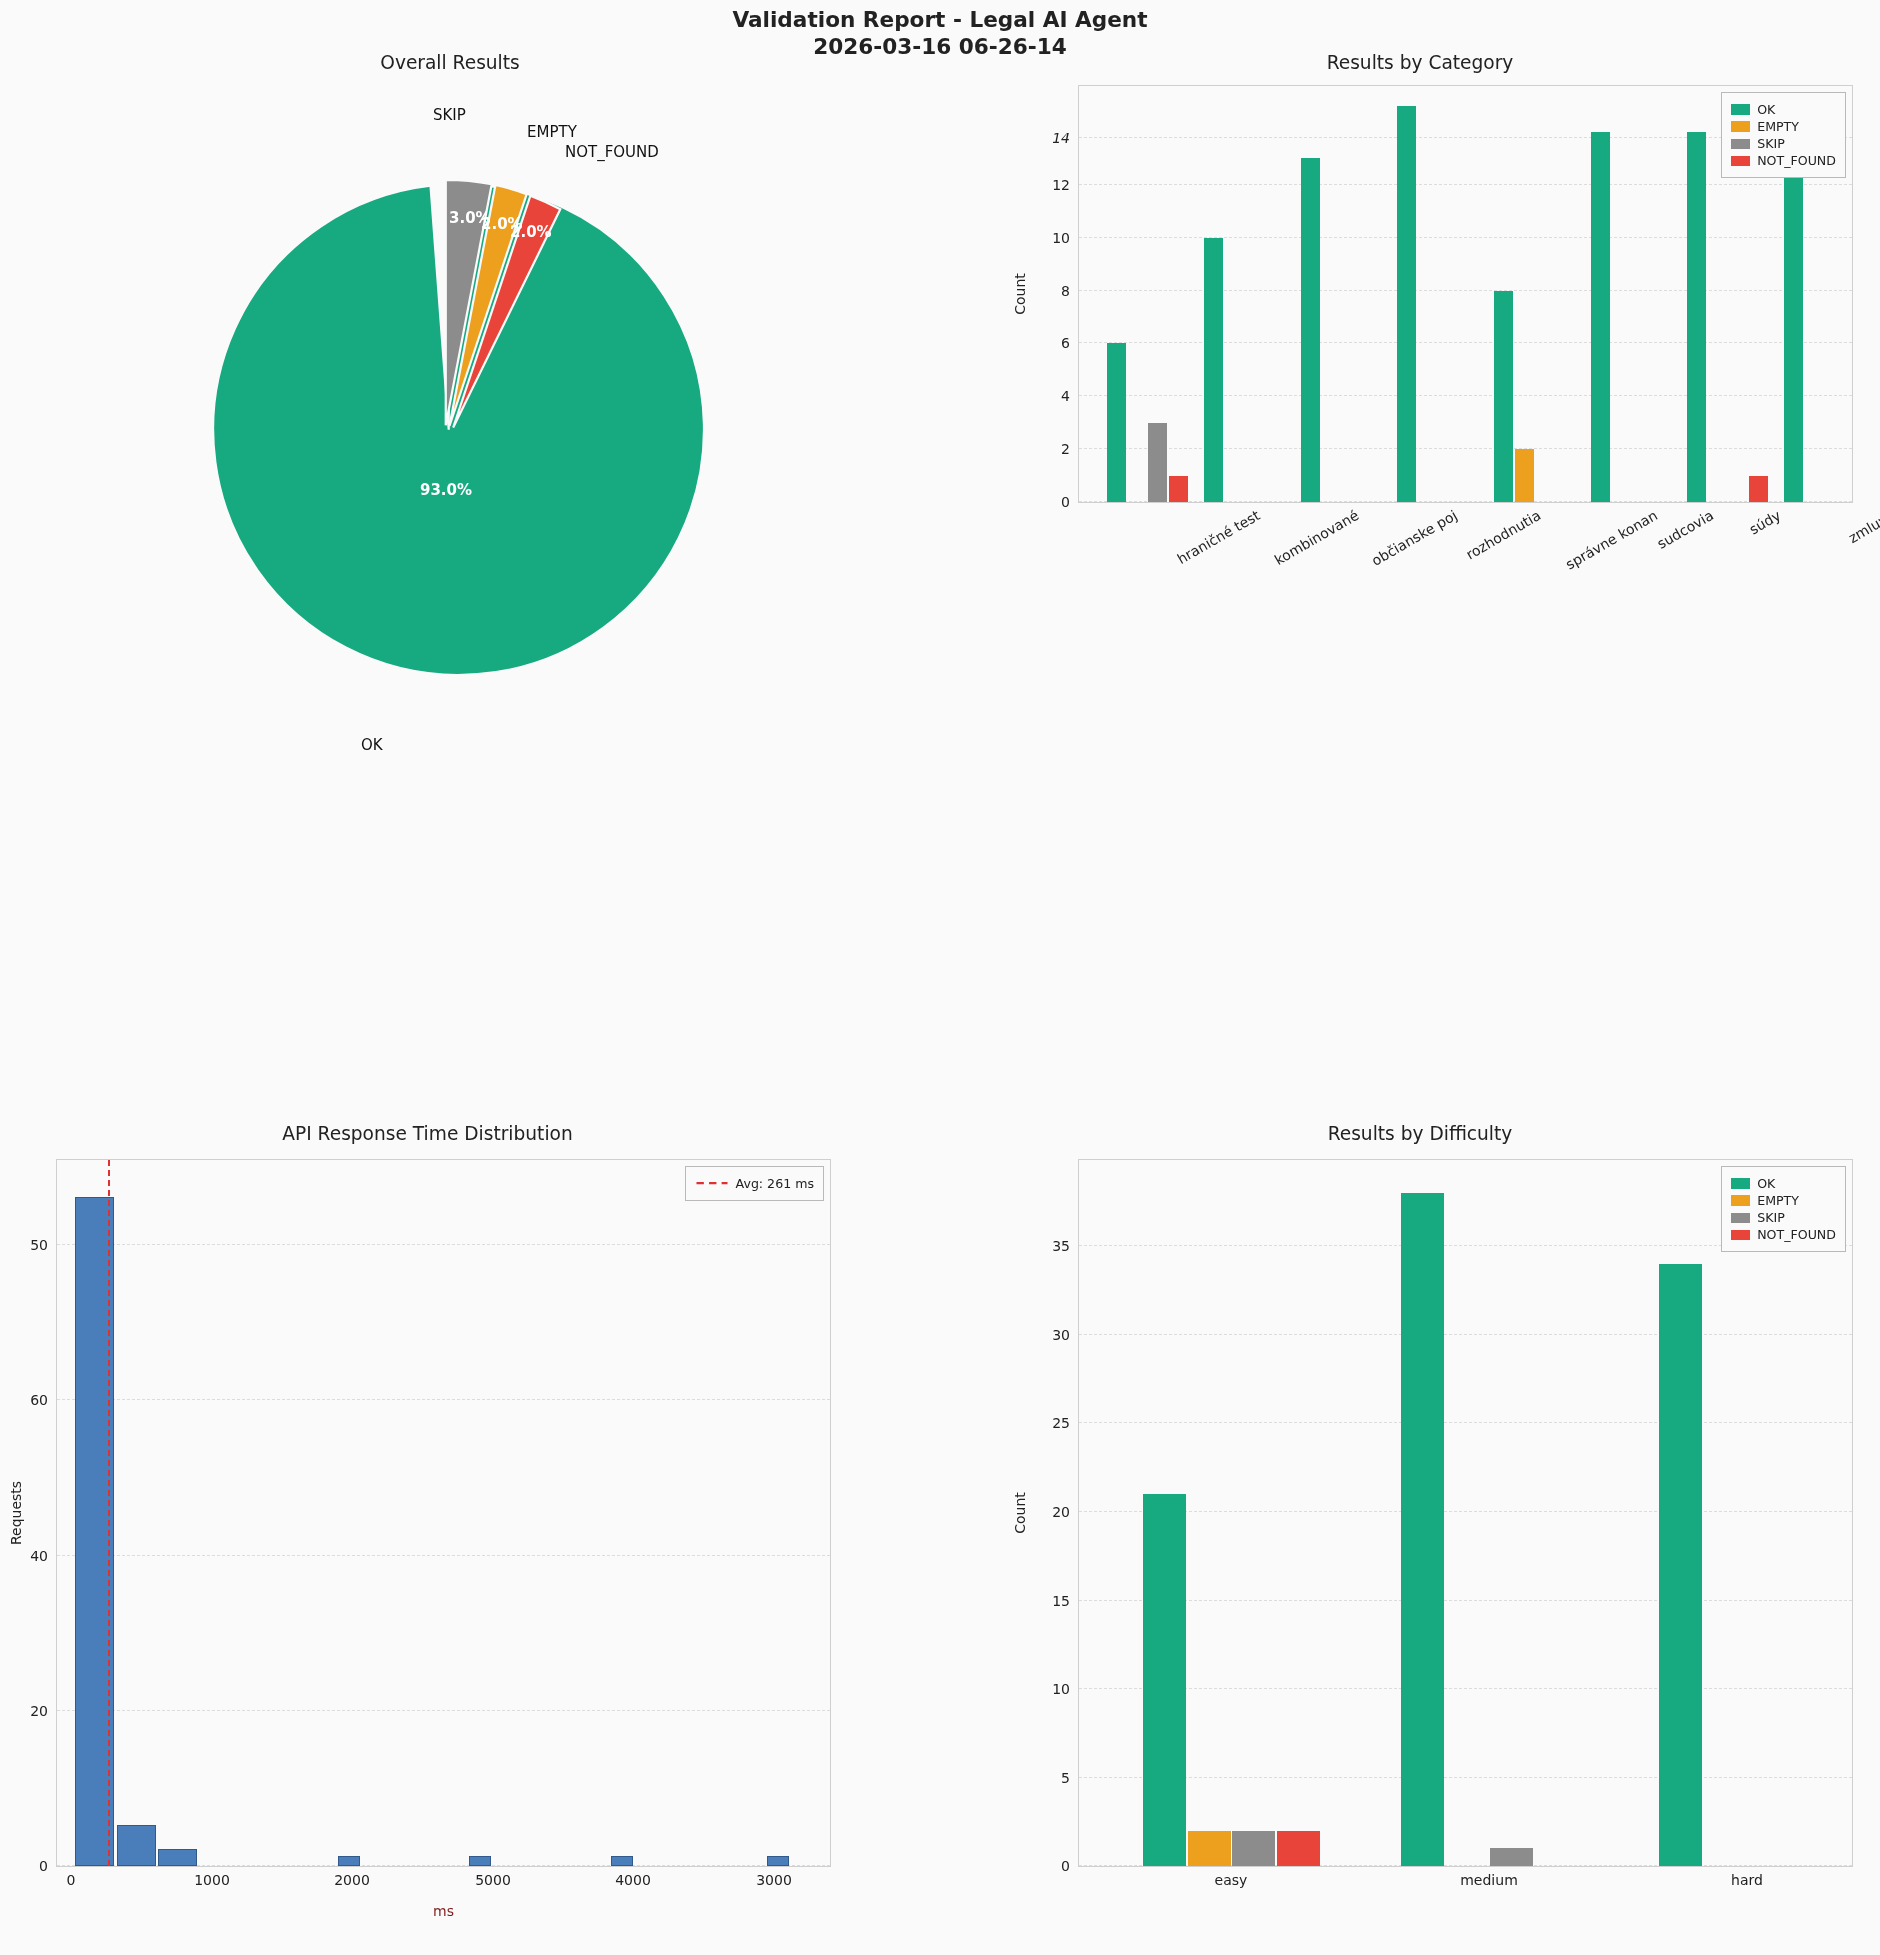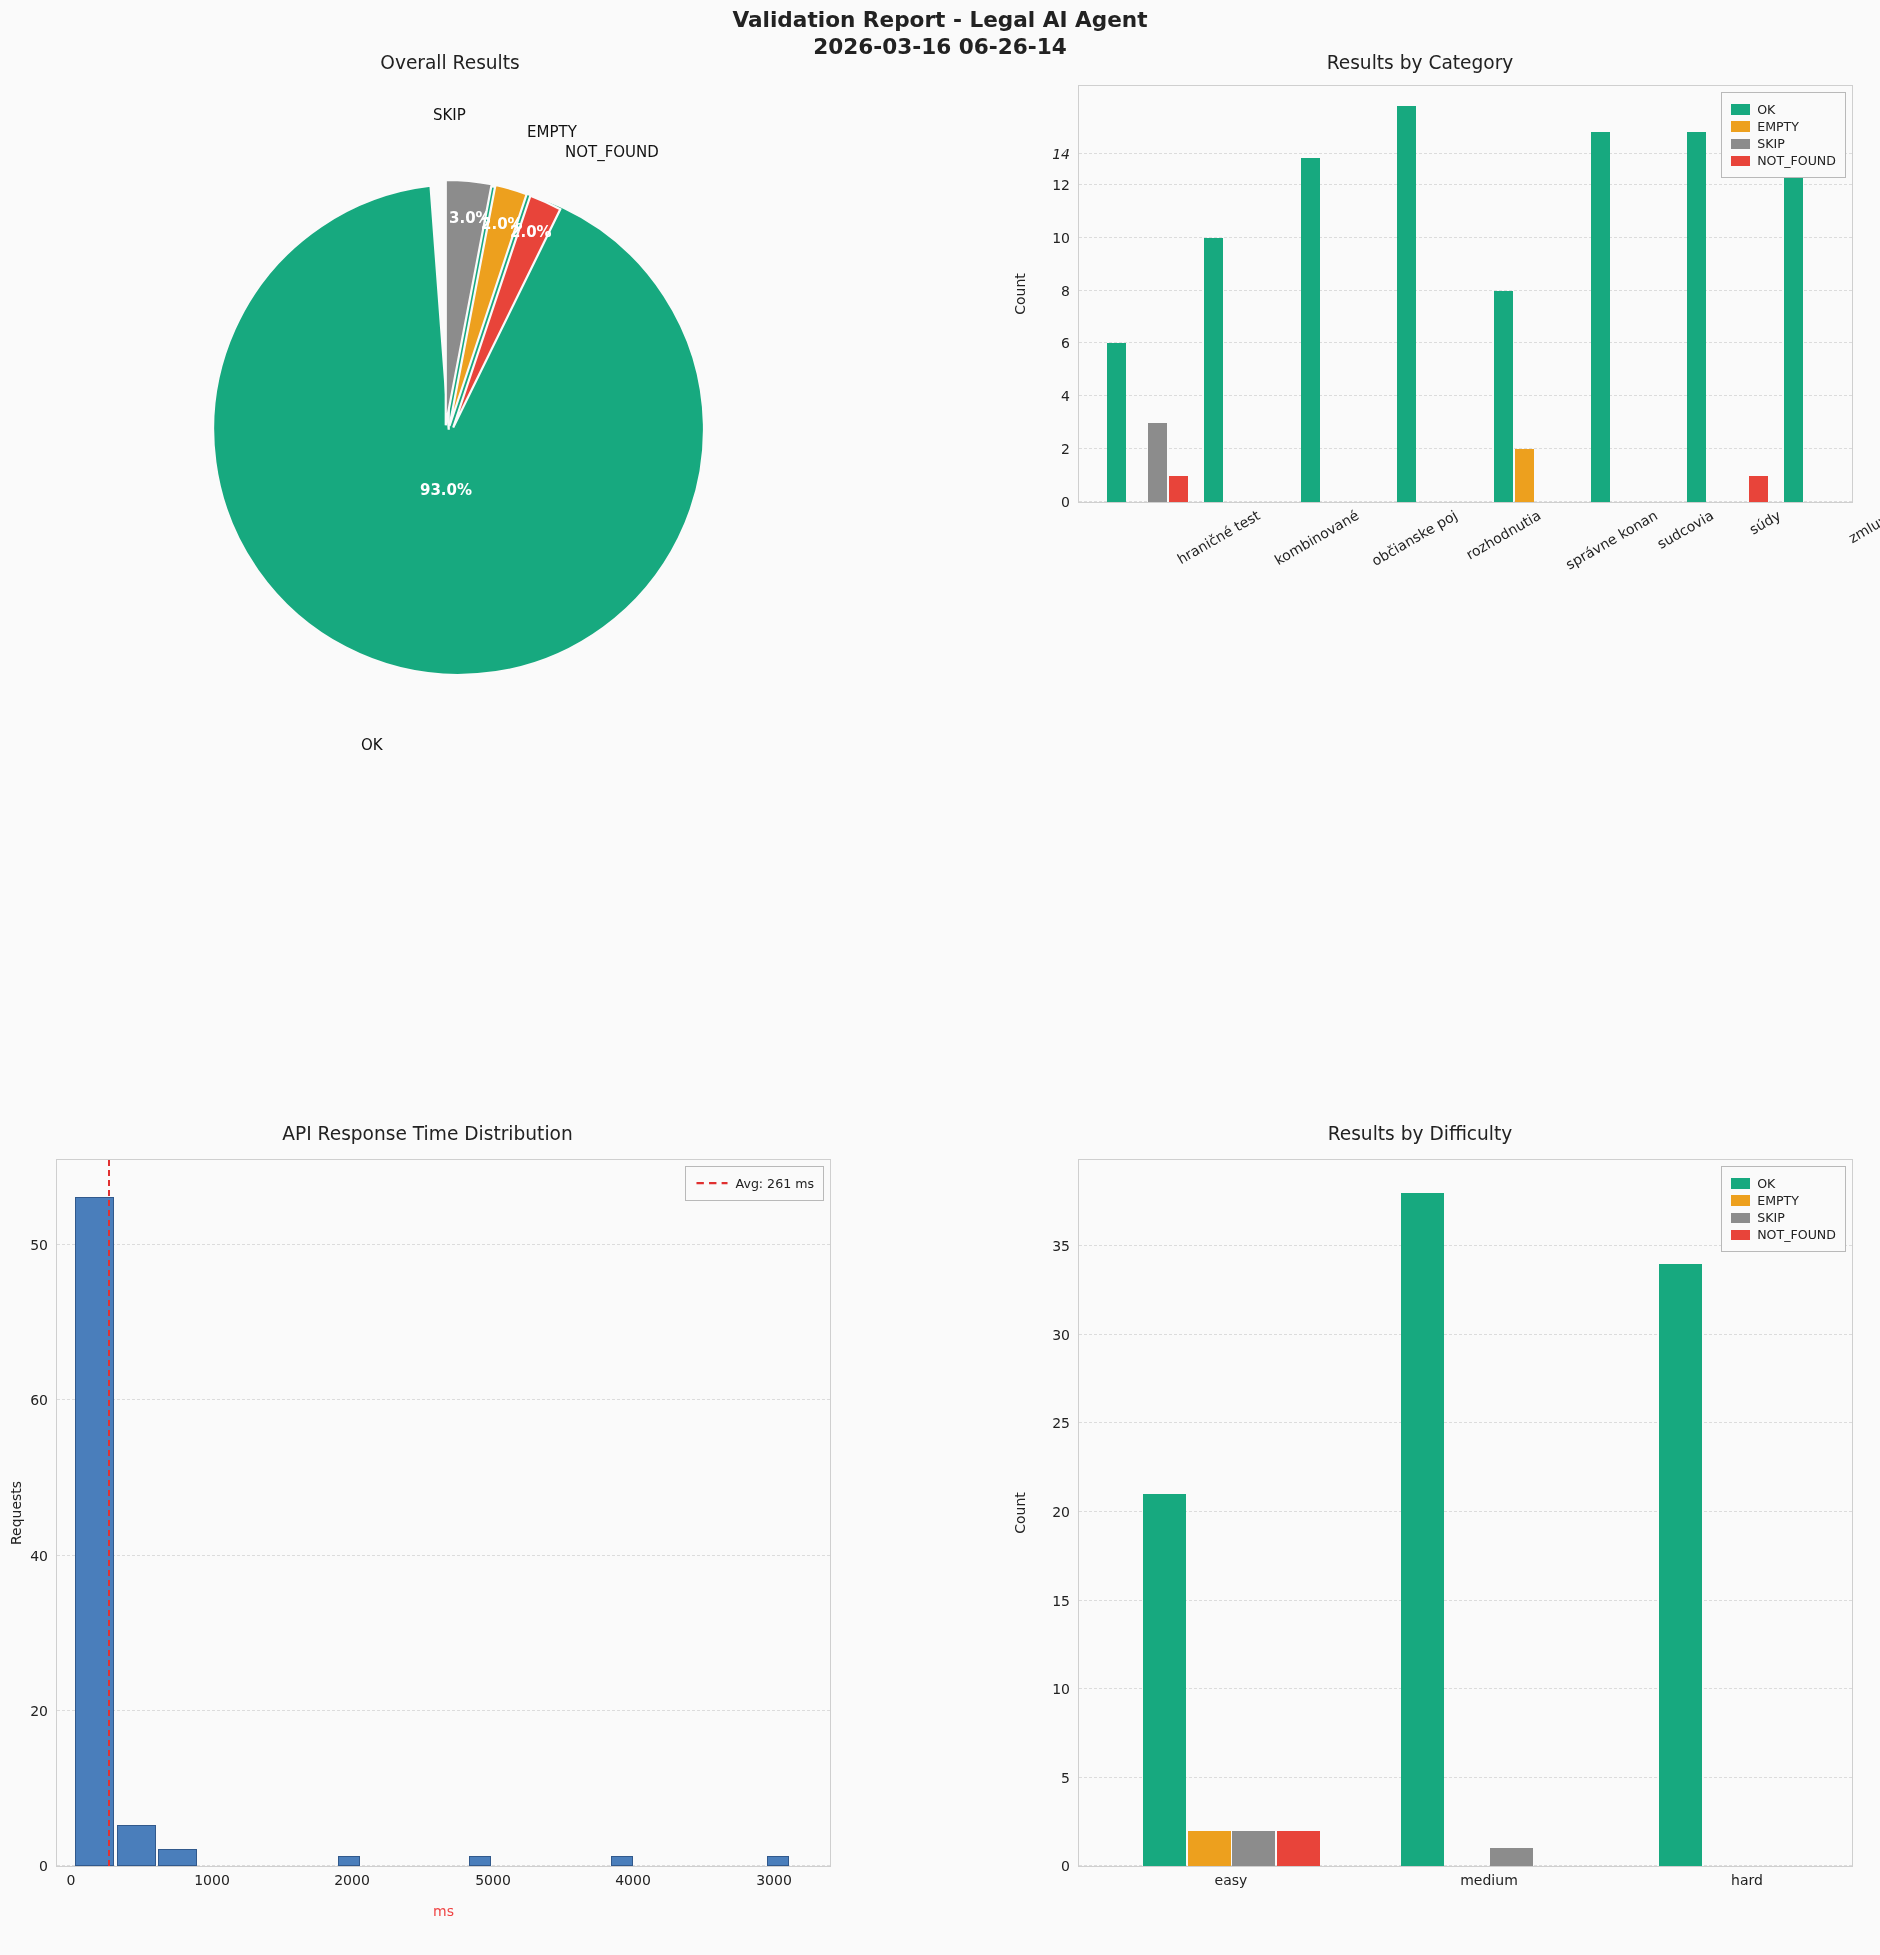--- a/index.html
+++ b/index.html
@@ -44,21 +44,21 @@
   
   #cat-panel{left:959px;top:52px;width:922px;height:862px;}
   #cat-axes{left:119px;top:33px;width:773px;height:416px;}
   .xtick-rot{position:absolute;font-size:14px;color:#222;white-space:nowrap;transform-origin:right top;transform:rotate(-30deg);text-align:right;}
 
   
   #hist-panel{left:0px;top:1123px;width:855px;height:818px;}
   #hist-axes{left:56px;top:36px;width:773px;height:706px;}
   .hbar{position:absolute;bottom:0;background:#4a7ebb;border:0.7px solid #31598c;}
   .avgline{position:absolute;top:0;bottom:0;width:0;border-left:2.2px dashed #e03030;}
-  .xlabel{position:absolute;font-size:14px;color:#ef4444;text-align:center;width:100%;}
+  .xlabel{position:absolute;font-size:14px;color:#7f1d1d;text-align:center;width:100%;}
 
   
   #diff-panel{left:959px;top:1123px;width:922px;height:818px;}
   #diff-axes{left:119px;top:36px;width:773px;height:706px;}
 </style>
 </head>
 <body>
 
 <div class="suptitle">Validation Report - Legal AI Agent
 2026-03-16 06-26-14</div>
@@ -115,21 +115,21 @@
       </div>
     <div class="gridline" style="bottom:211px;">
         <span class="ytick" style="top:0;">8</span>
       </div>
     <div class="gridline" style="bottom:264px;">
         <span class="ytick" style="top:0;">10</span>
       </div>
     <div class="gridline" style="bottom:317px;">
         <span class="ytick" style="top:0;">12</span>
       </div>
-    <div class="gridline" style="bottom:348px;font-style:italic;">
+    <div class="gridline" style="bottom:364px;font-style:italic;">
         <span class="ytick" style="top:0;">14</span>
       </div>
 
     <div class="bar" style="left:28px;width:19.3px;height:159px;background:#17a97f;"></div>
     <div class="bar" style="left:69px;width:19.3px;height:79px;background:#8c8c8c;"></div>
     <div class="bar" style="left:90px;width:19.3px;height:26.5px;background:#e8443a;"></div>
 
     <div class="bar" style="left:125px;width:19.3px;height:264px;background:#17a97f;"></div>
 
     <div class="bar" style="left:222px;width:19.3px;height:344px;background:#17a97f;"></div>

